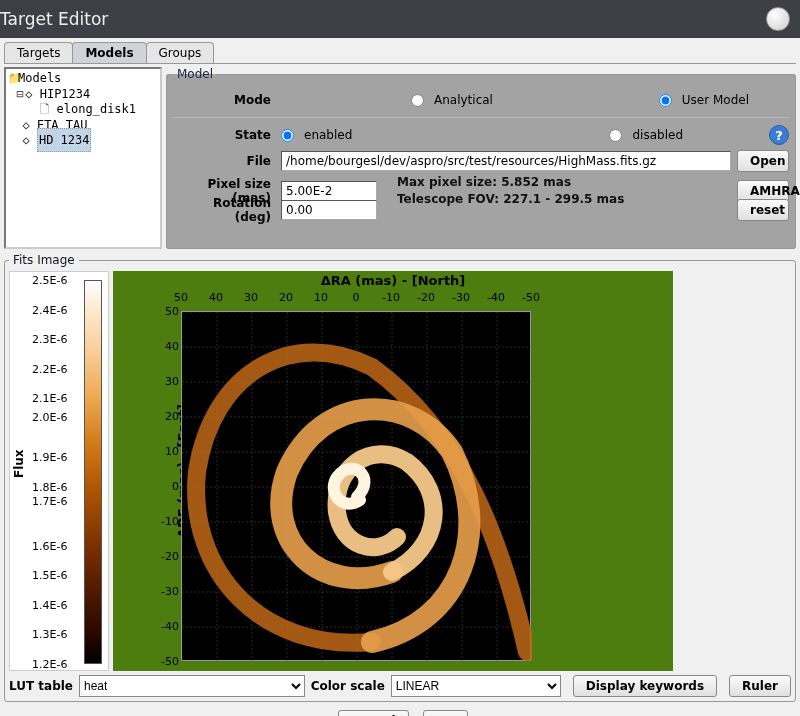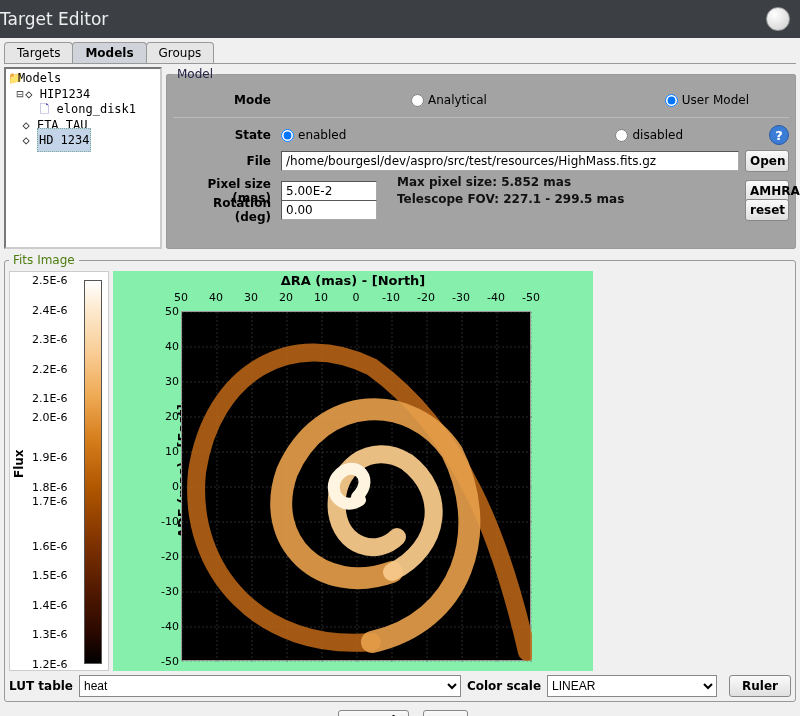--- a/index.html
+++ b/index.html
@@ -74,29 +74,29 @@
     flex: 1;
     border: 1px solid #999;
     border-radius: 3px;
     background: #a3a3a3;
     padding: 6px 6px 6px 6px;
     margin: 0;
   }
   fieldset.model > legend { color:#224; padding:0 4px;}
   .form-row { display:flex; align-items:center; min-height:26px; }
   .form-label { width:108px; text-align:right; padding-right:10px; font-weight:bold; }
-  .radio-group { display:flex; align-items:center; }
+  .radio-group { display:flex; align-items:center; gap:6px;}
   .radio-group input { margin:0 4px 0 0;}
   .spacer { flex:1; }
   .btn {
     background: linear-gradient(#fafafa,#e0e0e0);
     border: 1px solid #888;
     border-radius: 3px;
-    padding: 3px 4px;
-    width: 44px;
+    padding: 3px 12px;
+    width: 52px;
     text-align:center;
     font-weight: bold;
     font-size: 12px;
     cursor:pointer;
     margin-left:6px;
   }
   .btn.wide { width: auto; padding:3px 12px;}
   .help-icon {
     width:20px; height:20px; border-radius:50%;
     background:#3a7cd6; color:#fff; font-weight:bold;
@@ -108,21 +108,21 @@
     background:#fff; border:1px inset #aaa; height:20px;
     padding:1px 4px; font-family: inherit; font-size:12px;
   }
   .file-input { flex:1; }
   .small-input { width:96px; }
   .info-block { color:#111; font-weight:bold; margin-left:20px; line-height:1.4;}
   fieldset.fits {
     border:1px solid #999; border-radius:3px;
     margin:4px 0 0 0; padding:4px;
   }
-  fieldset.fits > legend { color:#4d7c0f; padding:0 4px;}
+  fieldset.fits > legend { color:#0f172a; padding:0 4px;}
   .fits-body { display:flex; gap:4px; align-items:flex-start;}
   
   .colorbar-wrap {
     width:100px; height:400px;
     border:1px solid #ccc;
     position:relative;
     background:#fff;
   }
   .cb-title {
     position:absolute; left:2px; top:50%;
@@ -137,22 +137,22 @@
     background: linear-gradient(to top,
       #000 0%, #2a0800 8%, #4d1800 18%, #7a2f00 30%,
       #ad5400 45%, #d47c1a 58%, #efaa55 70%, #f9cf99 82%,
       #fde8cc 92%, #ffffff 100%);
   }
   .cb-ticks { position:absolute; left:22px; top:8px; height:384px; width:52px;}
   .cb-tick { position:absolute; left:0; font-size:11px; transform:translateY(-50%);}
   
   .plot-wrap {
     position:relative;
-    width:480px; height:400px;
-    background:#86efac;
+    width:560px; height:400px;
+    background:#4d7c0f;
     padding-left:17px;
   }
   .axis-title-top {
     position:absolute; top:2px; left:50%; transform:translateX(-50%);
     font-weight:bold; font-size:13px;
   }
   .axis-title-left {
     position:absolute; left:2px; top:50%;
     transform: translateY(-50%) rotate(-90deg);
     font-weight:bold; font-size:13px; white-space:nowrap;
@@ -358,20 +358,21 @@
 
     <div class="bottom-row">
       <span style="font-weight:bold">LUT table</span>
       <select class="combo" style="flex:1">
         <option>heat</option>
       </select>
       <span style="font-weight:bold">Color scale</span>
       <select class="combo" style="width:170px">
         <option>LINEAR</option>
       </select>
+      <div class="btn wide">Display keywords</div>
       <div class="btn wide">Ruler</div>
     </div>
   </fieldset>
 
   <div class="footer-buttons">
     <div class="btn wide">Cancel</div>
     <div class="btn wide">OK</div>
   </div>
 
 </div>

